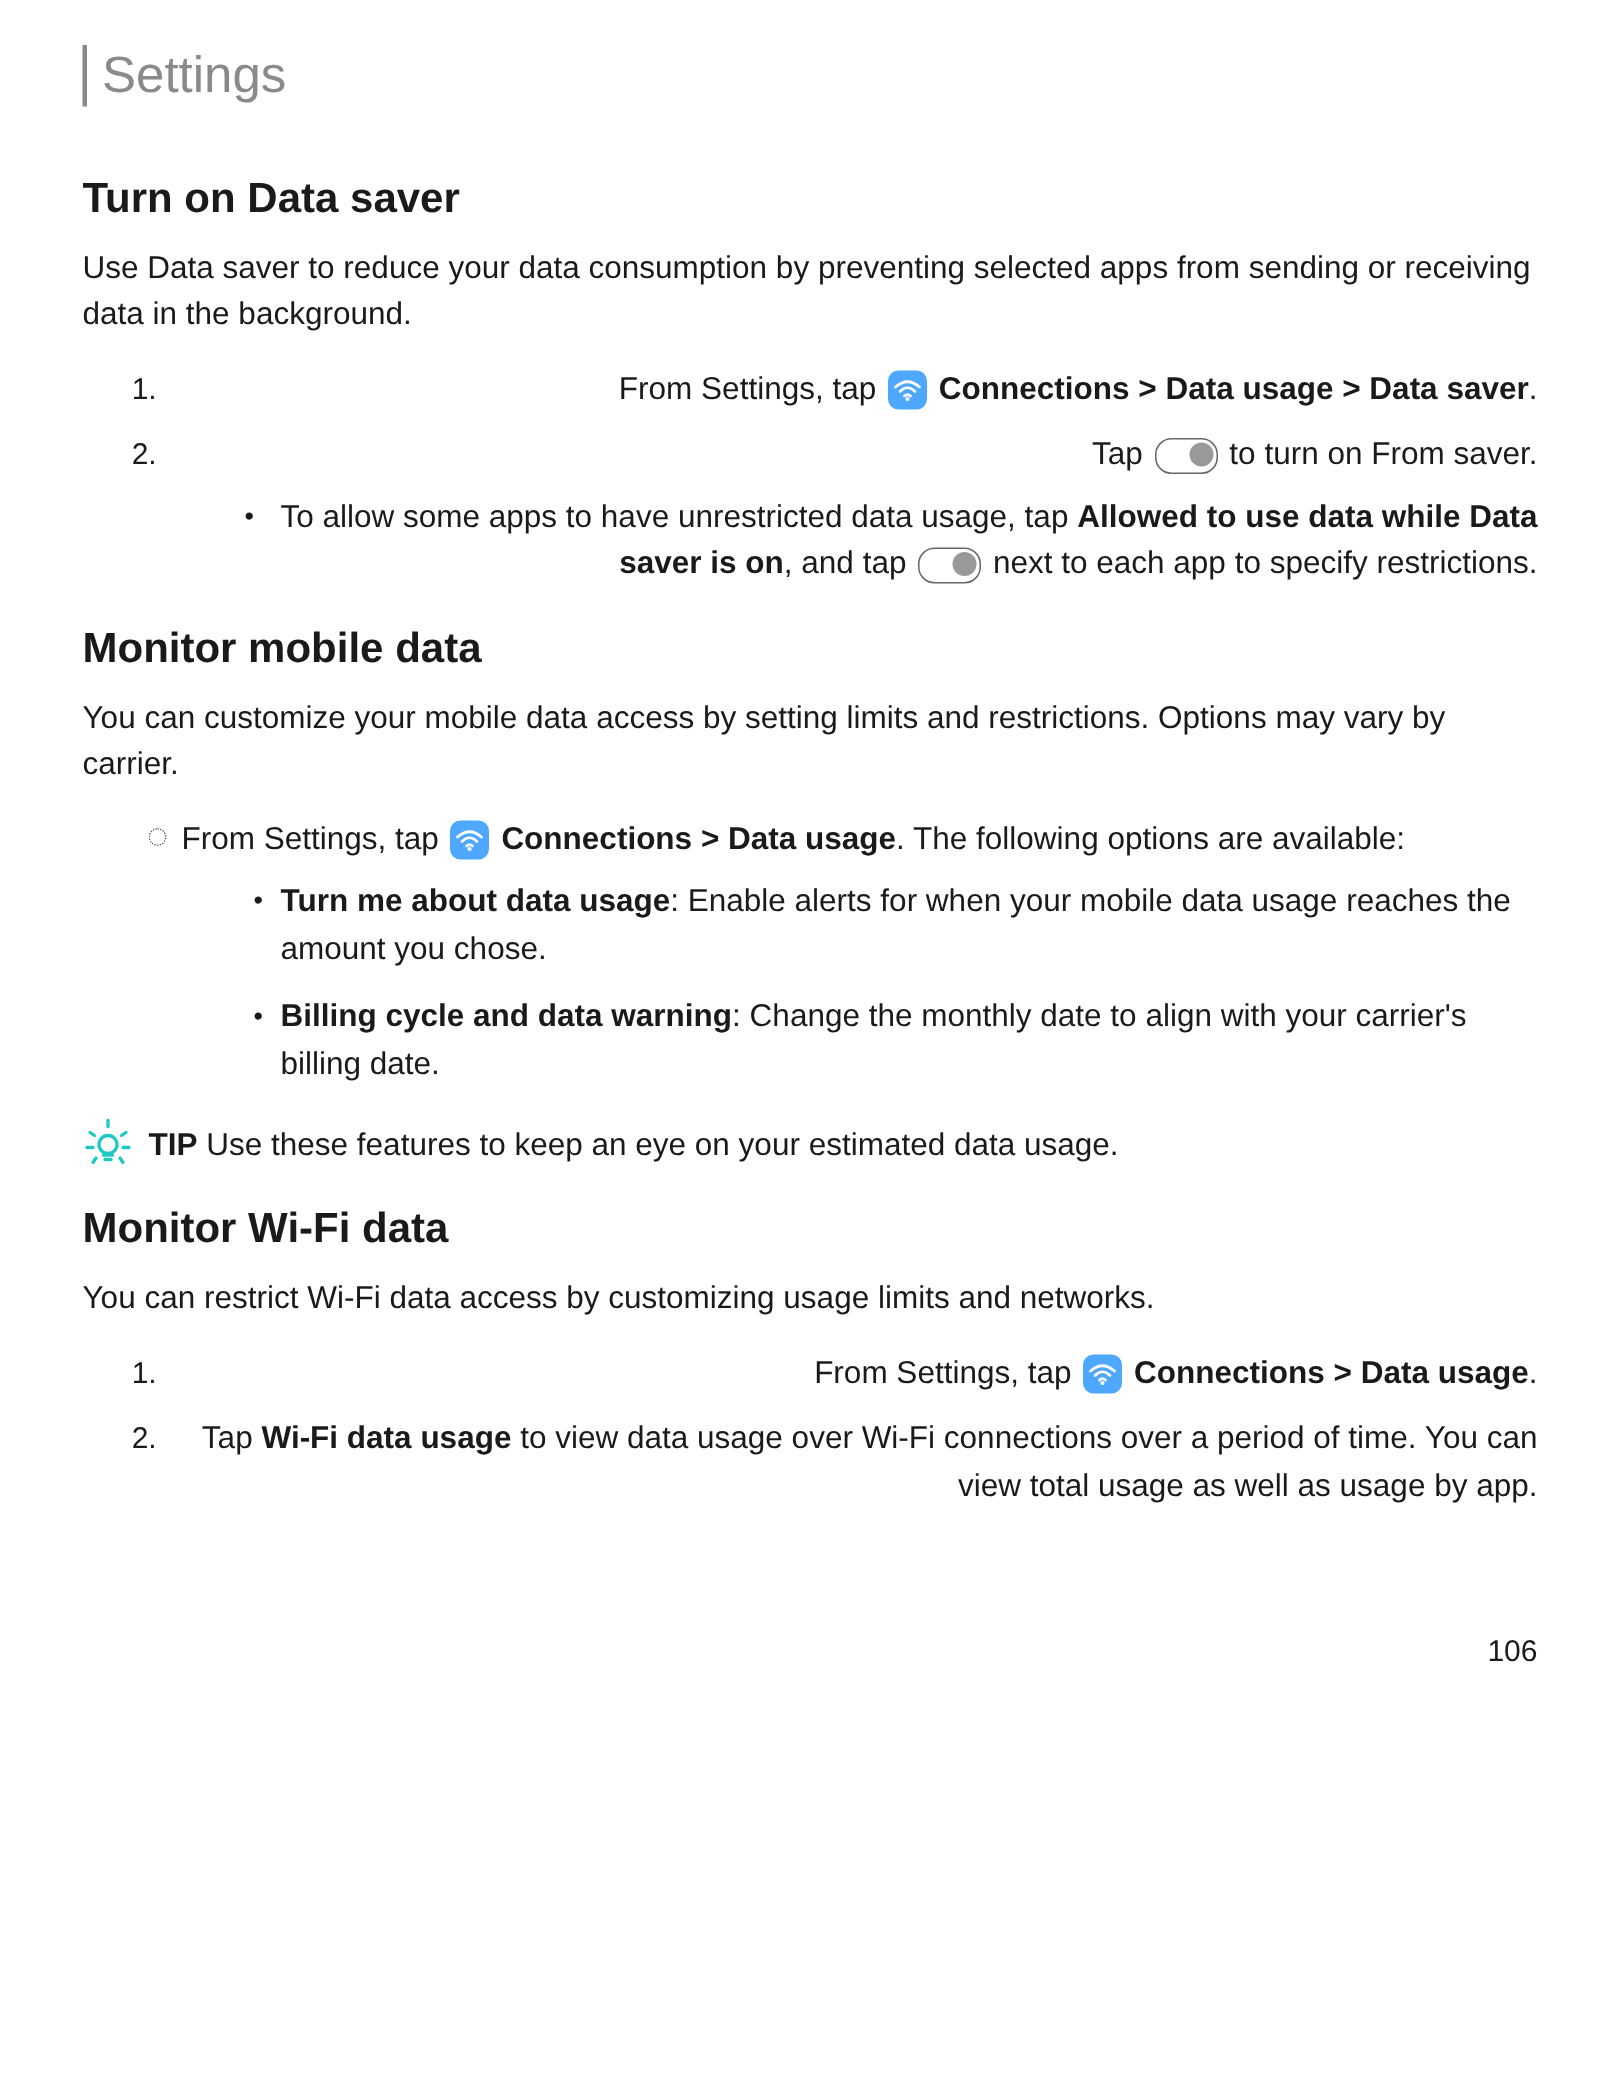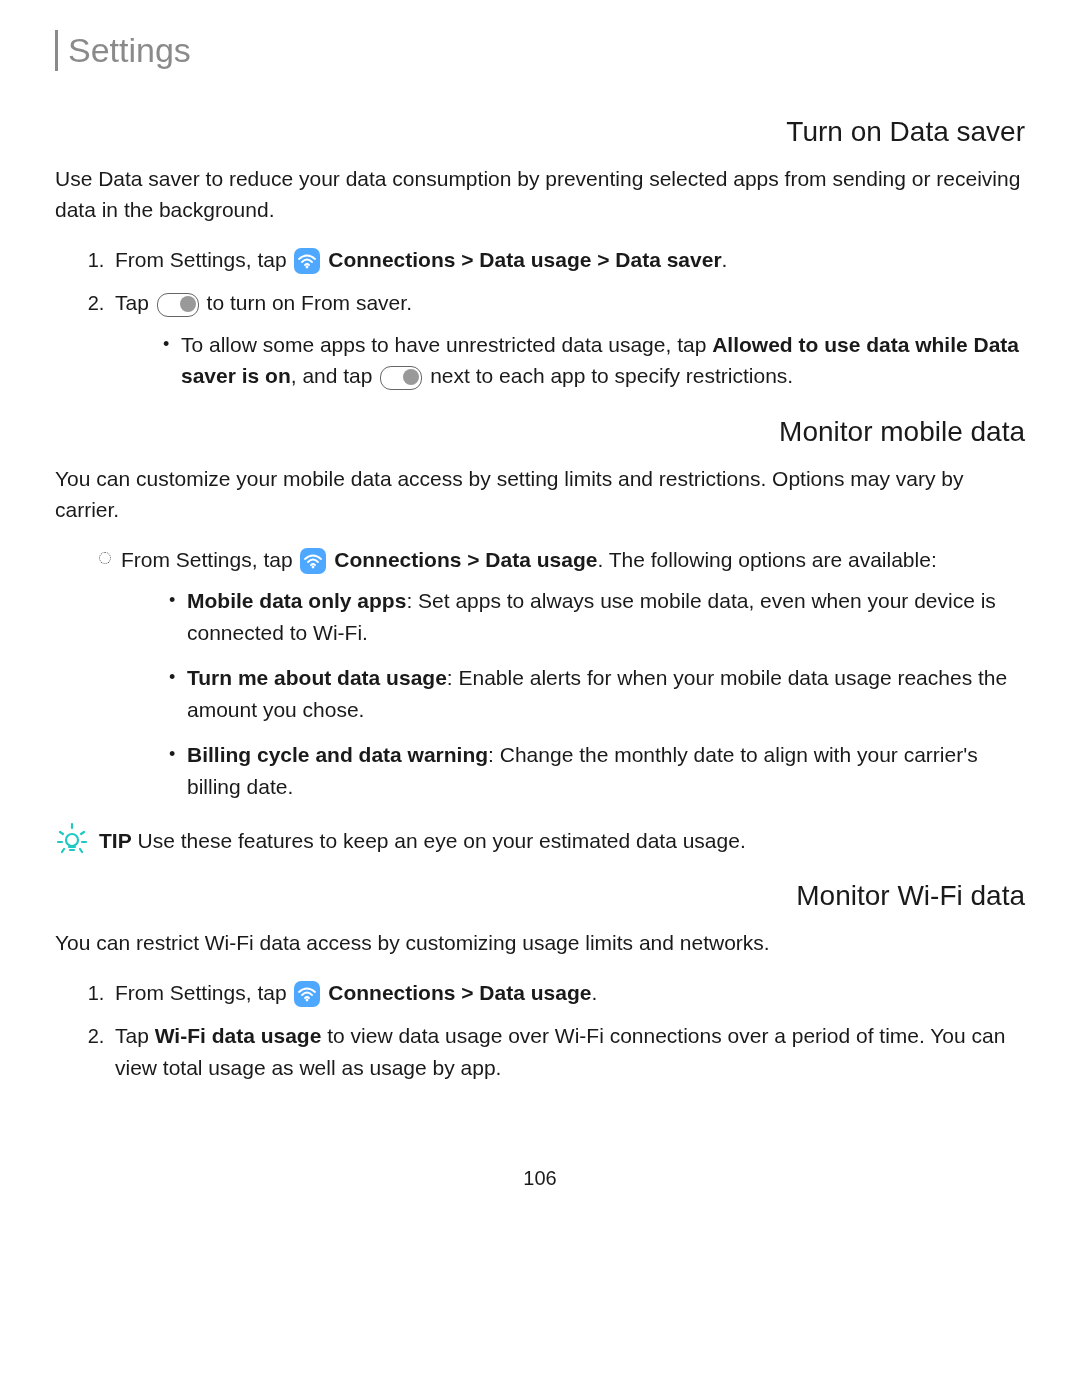--- a/index.html
+++ b/index.html
@@ -16,35 +16,35 @@
     color: #8a8a8a;
     font-size: 34px;
     font-weight: 300;
     border-left: 3px solid #8a8a8a;
     padding-left: 10px;
     margin-bottom: 40px;
     line-height: 1.2;
   }
   h2 {
     font-size: 28px;
-    font-weight: 400;
+    font-weight: 700;
     margin-top: 19px;
     margin-bottom: 10px;
-    text-align: right;
   }
   p {
     margin: 8px 0 18px 0;
   }
   ol {
     padding-left: 55px;
     margin: 10px 0;
   }
   ol > li {
     margin: 8px 0 12px 0;
     padding-left: 5px;
+    text-align: right;
   }
   ol > li::marker {
     font-size: 20px;
   }
   ul.bullets {
     list-style: none;
     padding-left: 48px;
     margin: 10px 0;
   }
   ul.bullets > li {
@@ -116,21 +116,21 @@
     border-radius: 50%;
   }
   .tip-row {
     display: flex;
     align-items: flex-end;
     gap: 10px;
     margin: 20px 0 10px 0;
   }
   .tip-icon svg { display: block; }
   .page-number {
-    text-align: center;
+    text-align: right;
     font-size: 20px;
     margin-top: 80px;
     color: #1a1a1a;
   }
 </style>
 </head>
 <body>
 
 <div class="breadcrumb">Settings</div>
 
@@ -176,21 +176,20 @@
           <g fill="none" stroke="#fff" stroke-width="1.8" stroke-linecap="round">
             <path d="M2 8 Q10 1 18 8"></path>
             <path d="M5 11 Q10 6 15 11"></path>
             <path d="M8 14 Q10 12 12 14"></path>
           </g>
           <circle cx="10" cy="16" r="1.4" fill="#fff"></circle>
         </svg>
     </span>
     <span class="bold">Connections &gt; Data usage</span><span>. The following options are available:</span>
     <ul class="bullets">
-      <li><span class="bold">Mobile data only apps</span><span>: Set apps to always use mobile data, even when your device is connected to Wi-Fi.</span></li>
       <li><span class="bold">Turn me about data usage</span><span>: Enable alerts for when your mobile data usage reaches the amount you chose.</span></li>
       <li><span class="bold">Billing cycle and data warning</span><span>: Change the monthly date to align with your carrier's billing date.</span></li>
     </ul>
   </li>
 </ul>
 
 <div class="tip-row">
   <span class="tip-icon">
     <svg width="34" height="34" viewBox="0 0 34 34">
         <g fill="none" stroke="#1fc9c3" stroke-width="2.2" stroke-linecap="round">

